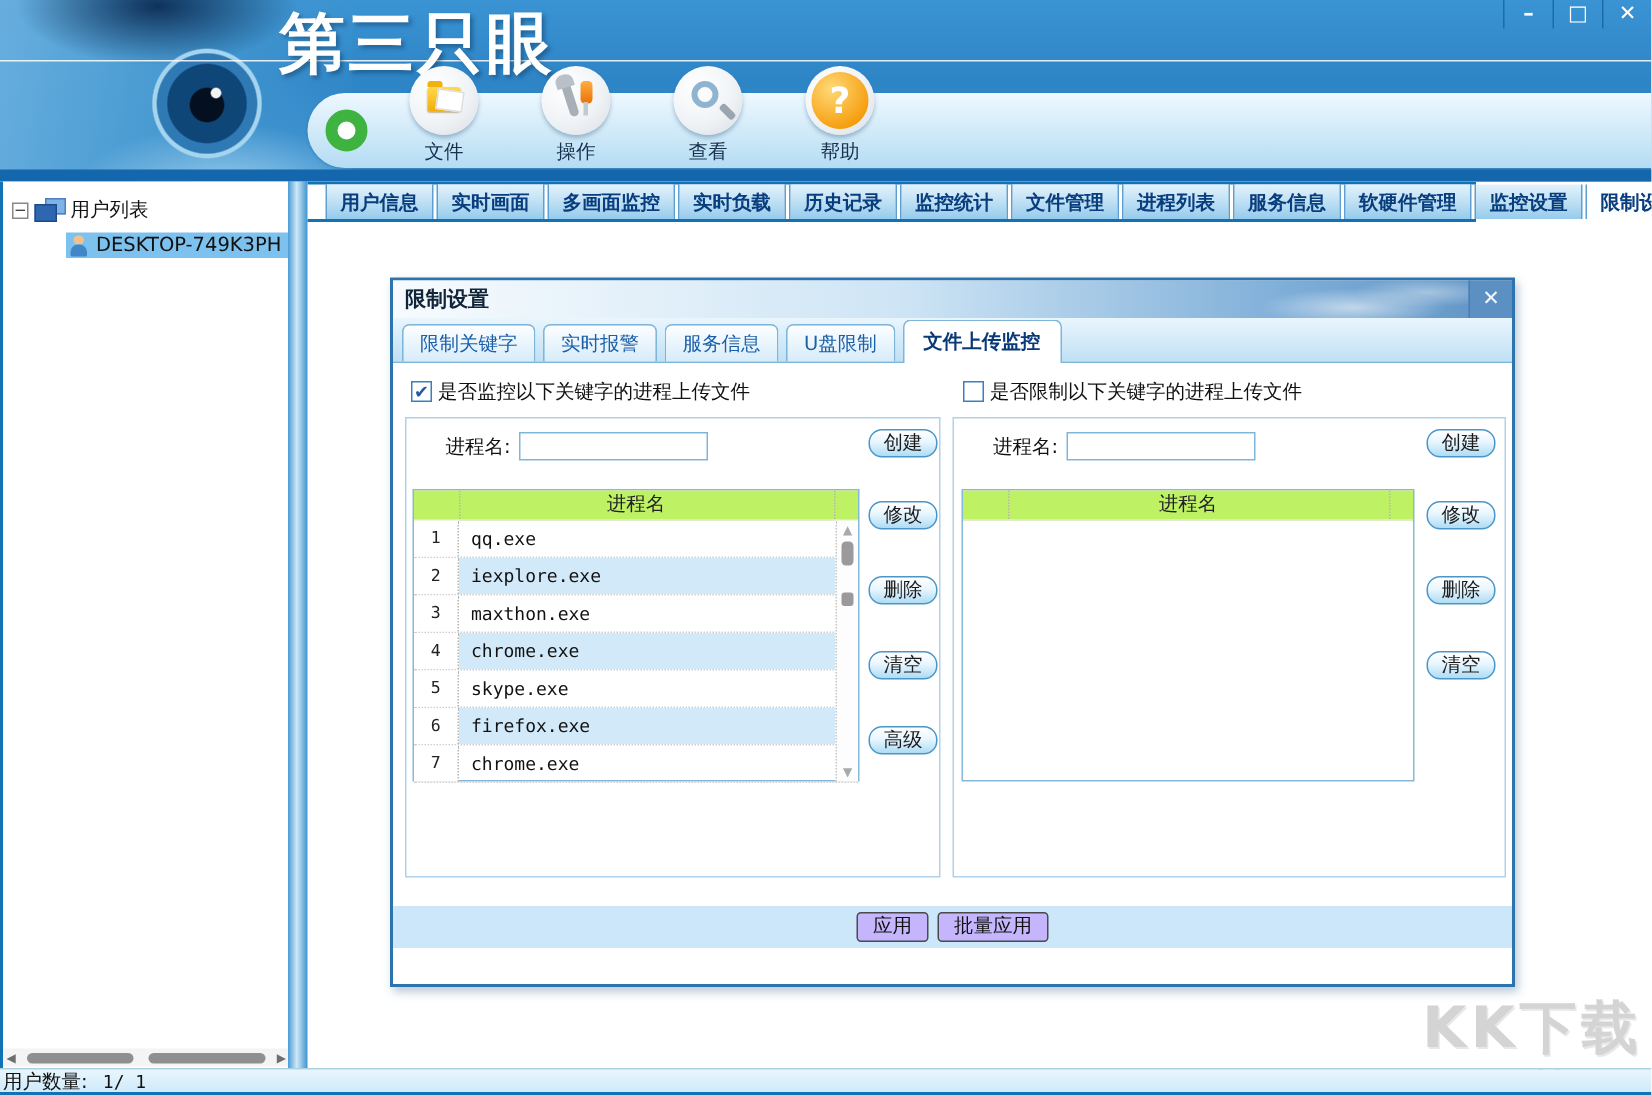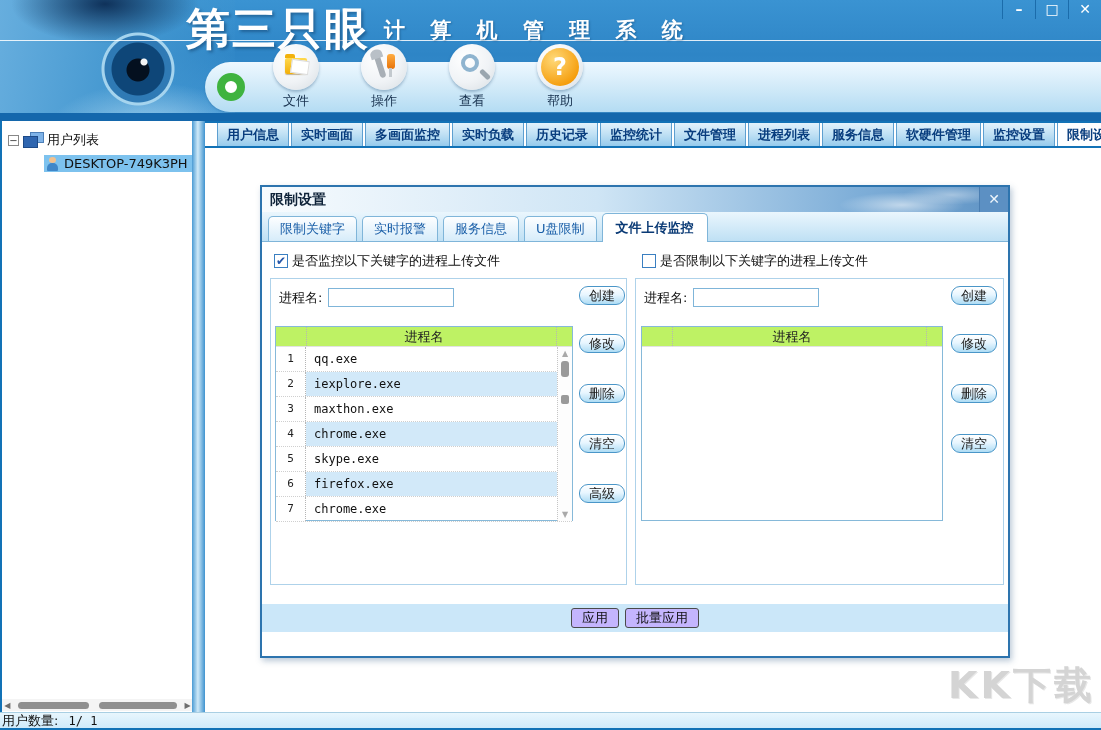--- a/index.html
+++ b/index.html
@@ -67,21 +67,21 @@
   .ic-mag { position:absolute; left:12px; top:10px; width:18px; height:18px; border:4px solid #8fb4cf;
     border-radius:50%; background:radial-gradient(circle at 35% 30%, #eaf6fd, #9fccе8 80%, #8cc0e2); }
   .ic-mag::after { content:""; position:absolute; left:14px; top:14px; width:12px; height:5px;
     background:#9aa6af; transform:rotate(45deg); border-radius:2px; }
   
   .ic-help { position:absolute; left:4px; top:4px; width:38px; height:38px; border-radius:50%;
     background:radial-gradient(circle at 35% 30%, #ffd978, #f59d0c 75%, #e88b05);
     color:#fff; font-size:24px; font-weight:bold; line-height:38px; text-align:center; }
 
   
-  .navbar { position:absolute; left:205px; top:121px; width:896px; height:27px; background:#fff;
+  .navbar { position:absolute; left:205px; top:121px; width:779px; height:27px; background:#fff;
     border-top:2px solid #1272b6; border-bottom:2px solid #1272b6; display:flex; align-items:stretch; padding-left:12px; }
   .navtab { display:flex; align-items:center; padding:0 9px; margin-right:2px;
     background:linear-gradient(180deg,#e2f2fc 0%,#bfe0f4 50%,#96cbec 100%);
     border-left:1px solid #5d9fd0; border-right:1px solid #5d9fd0;
     color:#083d7e; font-weight:bold; font-size:13px; cursor:default; white-space:nowrap; }
   .navtab.active { background:#fdfeff; }
 
   
   .sidebar { position:absolute; left:0; top:121px; width:192px; height:591px; background:#fff; border-left:2px solid #1272b6; }
   .tree-root { position:absolute; left:6px; top:10px; display:flex; align-items:center; cursor:default; }
@@ -124,21 +124,21 @@
   .dlg-body { position:relative; height:390px; background:#fff; }
 
   .chk-row { position:absolute; top:10px; display:flex; align-items:center; font-size:13px; color:#111; }
   .chk-left { left:12px; } .chk-right { left:380px; }
   .checkbox { width:14px; height:14px; border:1px solid #3a7fc1; background:#fff; margin-right:4px;
     font-size:12px; line-height:13px; text-align:center; color:#2456a8; font-weight:bold; cursor:default; }
 
   .groupbox { position:absolute; top:36px; height:307px; border:1px solid #aed2ea; background:#fff; }
   .gb-left { left:8px; width:357px; }
   .gb-right { left:373px; width:369px; }
-  .proc-row { position:absolute; left:8px; top:9px; display:flex; align-items:center; font-size:13px; }
+  .proc-row { position:absolute; left:26px; top:9px; display:flex; align-items:center; font-size:13px; }
   .proc-input { width:126px; height:19px; border:1px solid #7fb5d9; margin-left:6px; font-size:12px; padding:0 3px;
     font-family:"DejaVu Sans Mono","Liberation Mono",monospace; }
 
   .pill-btn { position:absolute; width:46px; height:19px; border:1px solid #4a96c8; border-radius:9px;
     background:linear-gradient(180deg,#ffffff 0%,#e8f6ff 45%,#aedcf4 100%);
     font-size:13px; color:#1c1c1c; text-align:center; line-height:17px; cursor:default;
     box-shadow:inset 0 1px 0 #fff; font-family:inherit; }
 
   .tbl { position:absolute; top:47px; height:195px; border:1px solid #86b9d9; background:#fff; display:flex; flex-direction:column; }
   .tbl-left { left:4px; width:298px; }
@@ -178,21 +178,20 @@
 </head>
 <body>
 
 <div id="app">
 
   <div class="header">
     <div class="clouds"></div>
     <div class="eye"></div>
     <div class="hline"></div>
     <div class="logo">第三只眼</div>
-    <div class="subtitle">计 算 机 管 理 系 统</div>
     <div class="win-controls">
       <div class="win-btn">–</div>
       <div class="win-btn">□</div>
       <div class="win-btn">✕</div>
     </div>
     <div class="toolband">
       <div class="green-ring"></div>
       <div class="toolitem">
         <div class="circle">
             <div class="ic-folder"></div>

